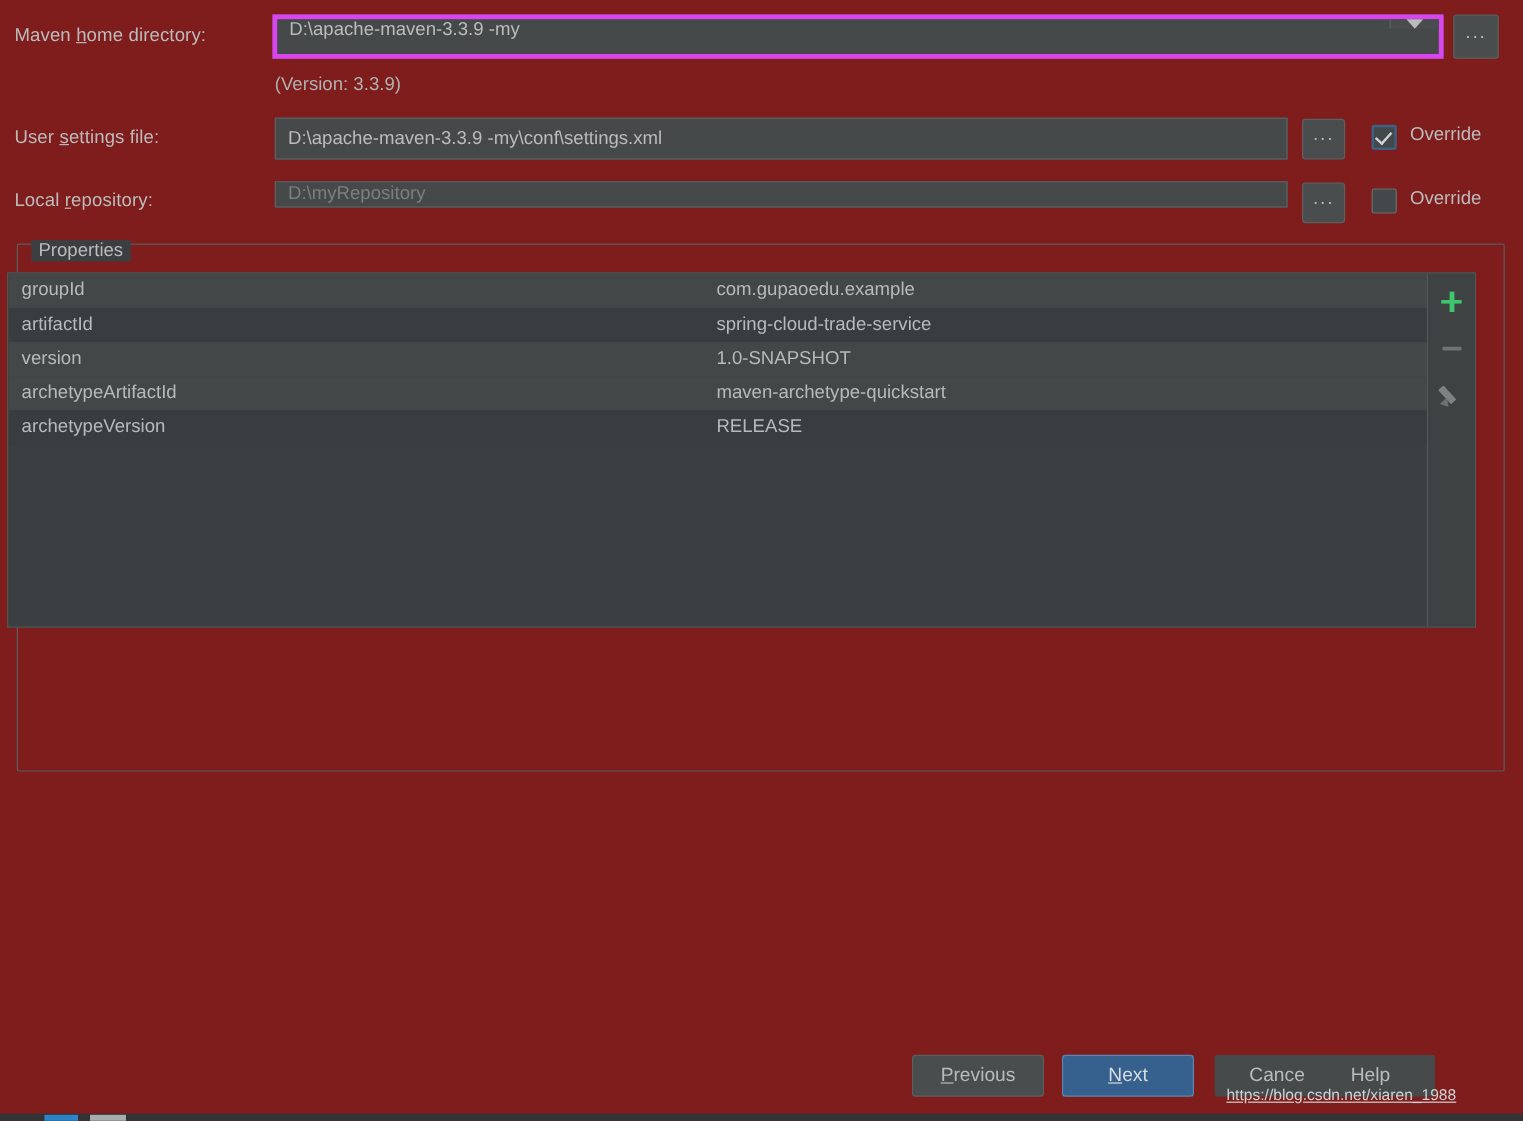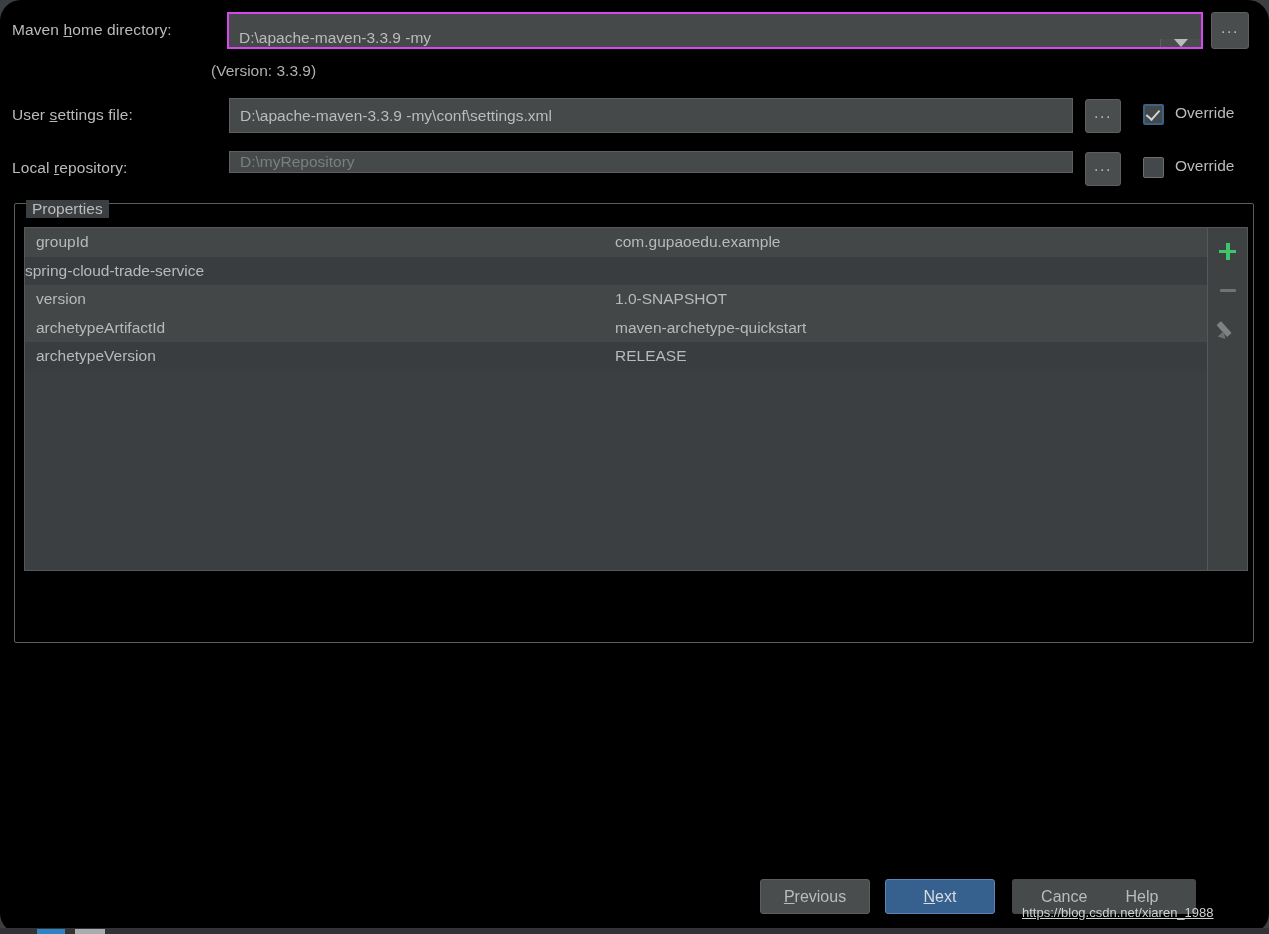--- a/index.html
+++ b/index.html
@@ -15,41 +15,40 @@
     overflow: hidden;
     font-family: "Liberation Sans", sans-serif;
     font-size: 15px;
     color: #bbbbbb;
     -webkit-font-smoothing: antialiased;
   }
 
   .dialog {
     position: absolute;
     inset: 0;
-    background: #000000;
-    border-radius: 21px;
+    background: #7f1d1d;
   }
 
   
   .form-label {
     position: absolute;
     font-size: 15.5px;
     color: #bbbbbb;
     white-space: nowrap;
     letter-spacing: 0.1px;
   }
   .mn { text-decoration: underline; }
 
   .lbl-maven-home { left: 12px; top: 21px; }
   .lbl-user-settings { left: 12px; top: 106px; }
   .lbl-local-repo { left: 12px; top: 159px; }
 
   .version-note {
     position: absolute;
-    left: 211px;
+    left: 229px;
     top: 62px;
     font-size: 15.5px;
     color: #b0b0b0;
   }
 
   
   .field {
     position: absolute;
     background: #45494a;
     border: 1px solid #5e6060;
@@ -64,24 +63,24 @@
   }
   .field.dim { color: #7b7f80; }
 
   .combo-wrap {
     position: absolute;
     left: 227px;
     top: 12px;
     width: 976px;
     height: 37px;
     background: #45494a;
-    border: 2px solid #d946ef;
-    box-sizing: border-box;
-    display: flex;
-    align-items: flex-end;
+    border: 4px solid #d946ef;
+    box-sizing: border-box;
+    display: flex;
+    align-items: flex-start;
   }
   .combo-text {
     flex: 1;
     display: flex;
     align-items: center;
     padding-left: 10px;
     font-size: 15.5px;
     color: #bbbbbb;
     white-space: nowrap;
     overflow: hidden;
@@ -184,24 +183,24 @@
     top: 200px;
     background: #3c3f41;
     padding: 0 6px;
     font-size: 15.5px;
     color: #bbbbbb;
     z-index: 4;
   }
 
   .table-frame {
     position: absolute;
-    left: 24px;
+    left: 6px;
     top: 227px;
     width: 1224px;
-    height: 344px;
+    height: 296px;
     box-sizing: border-box;
     border: 1px solid #555859;
     display: flex;
     background: #3c3f41;
     overflow: hidden;
   }
   .table-body {
     flex: 1;
     min-width: 0;
     background: #3c3f41;
@@ -377,20 +376,21 @@
   <div class="group"></div>
   <div class="group-title">Properties</div>
 
   <div class="table-frame">
     <div class="table-body" id="props-body">
         <div class="prop-row odd">
           <div class="prop-key">groupId</div>
           <div class="prop-val">com.gupaoedu.example</div>
         </div>
         <div class="prop-row even">
+          <div class="prop-key">artifactId</div>
           <div class="prop-val">spring-cloud-trade-service</div>
         </div>
         <div class="prop-row odd">
           <div class="prop-key">version</div>
           <div class="prop-val">1.0-SNAPSHOT</div>
         </div>
         <div class="prop-row odd">
           <div class="prop-key">archetypeArtifactId</div>
           <div class="prop-val">maven-archetype-quickstart</div>
         </div>

